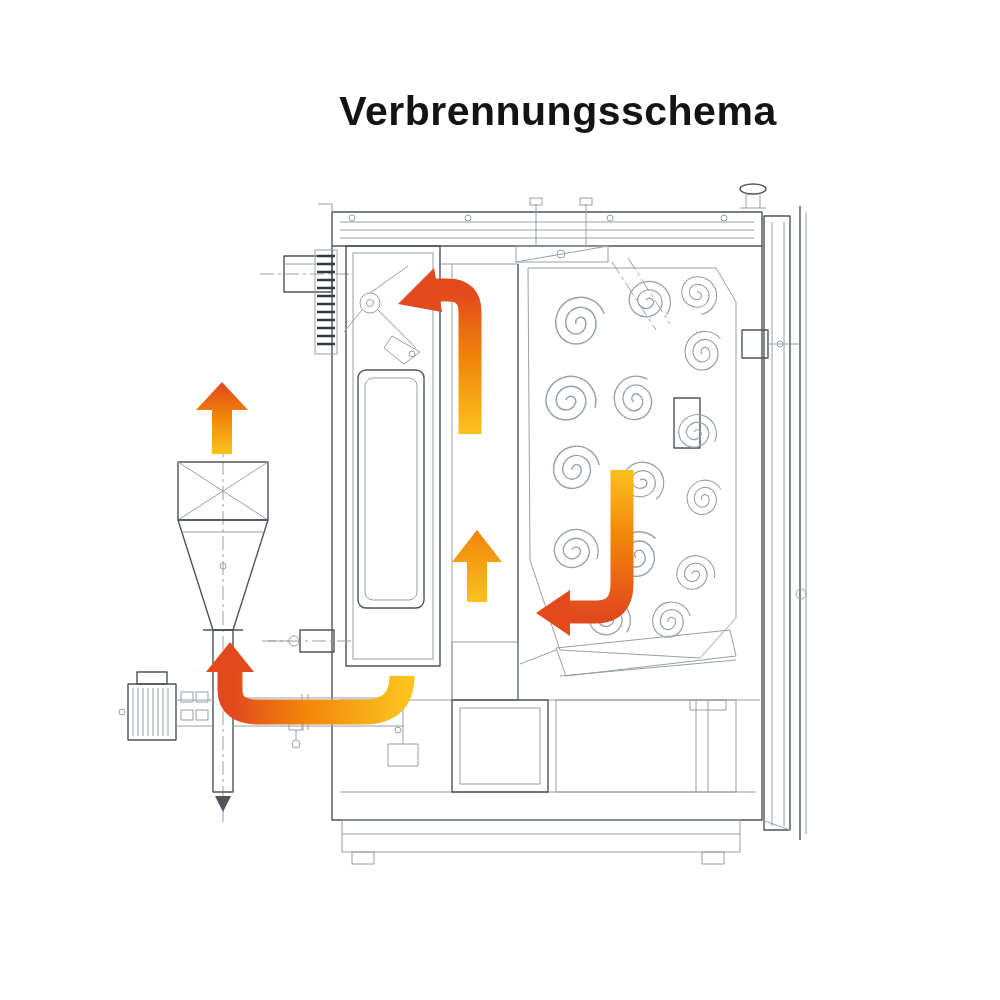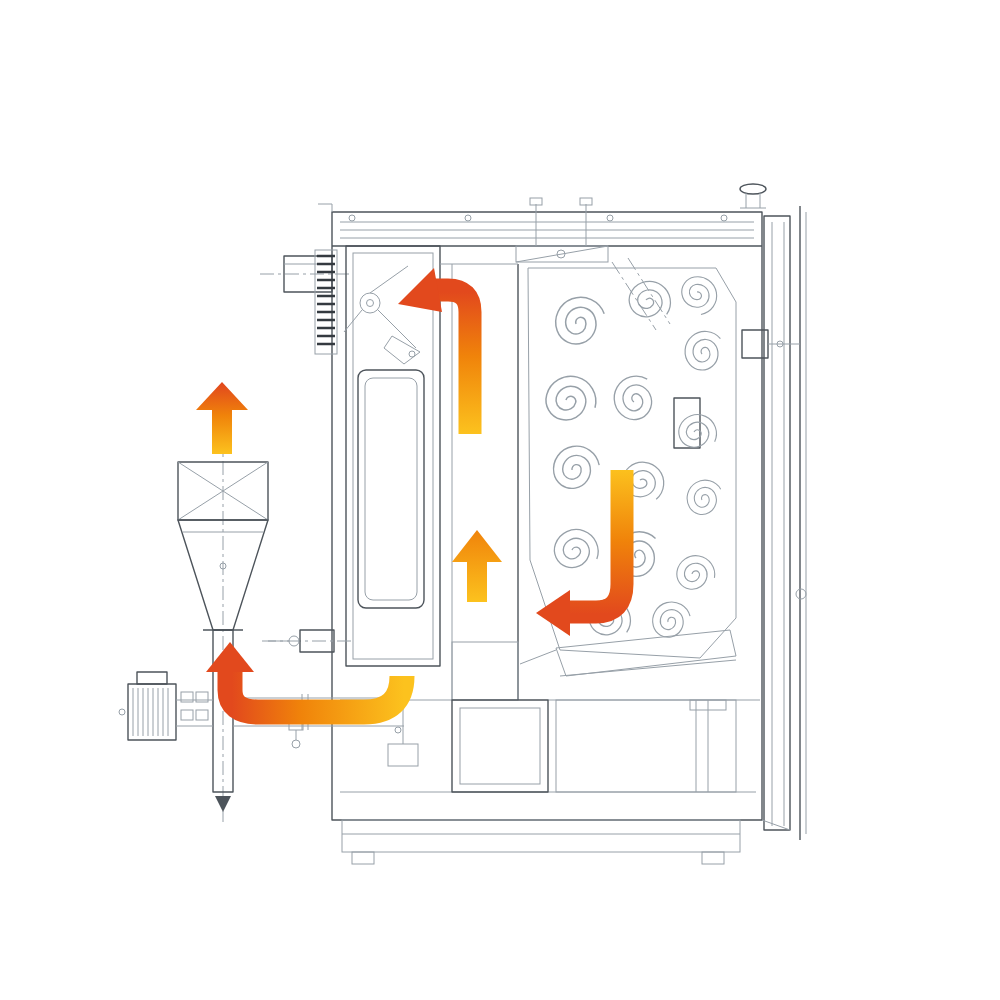--- a/index.html
+++ b/index.html
@@ -19,20 +19,21 @@
   .ln{stroke:var(--line,#4d545b);fill:none;stroke-width:1.4;stroke-linejoin:round;}
   .thin{stroke:var(--line-light,#97a0a8);fill:none;stroke-width:1;}
   .dash{stroke:var(--line-light,#97a0a8);fill:none;stroke-width:1;stroke-dasharray:14 4 3 4;}
   .rib{stroke:#343a40;fill:none;stroke-width:2.6;}
   .coil{stroke:var(--line-light,#8f99a1);fill:none;stroke-width:1.2;}
 </style>
 </head>
 <body>
 
 <div class="stage">
+  <div class="title">Verbrennungsschema</div>
 
   <svg width="1000" height="1000" viewBox="0 0 1000 1000">
     <defs>
       <linearGradient id="gA" gradientUnits="userSpaceOnUse" x1="222" y1="454" x2="222" y2="384">
         <stop offset="0" style="stop-color:var(--arrow-yellow)"></stop>
         <stop offset="0.55" style="stop-color:var(--arrow-orange)"></stop>
         <stop offset="1" style="stop-color:var(--arrow-red)"></stop>
       </linearGradient>
       <linearGradient id="gB" gradientUnits="userSpaceOnUse" x1="470" y1="434" x2="470" y2="292">
         <stop offset="0" style="stop-color:var(--arrow-yellow)"></stop>

